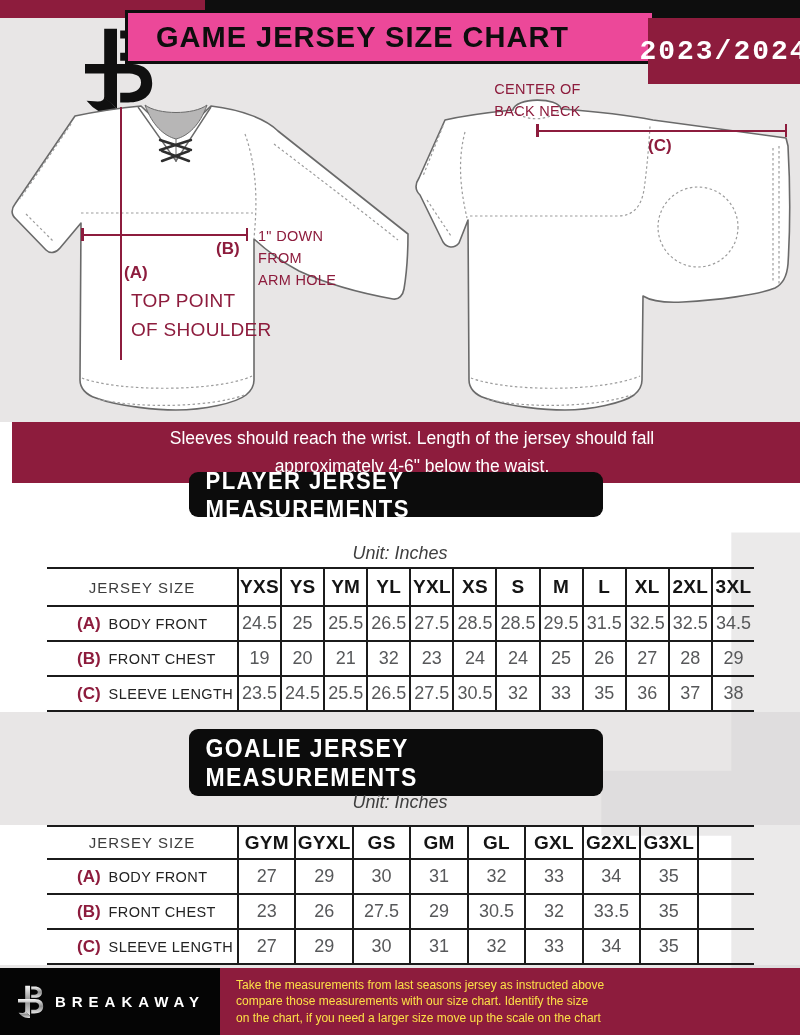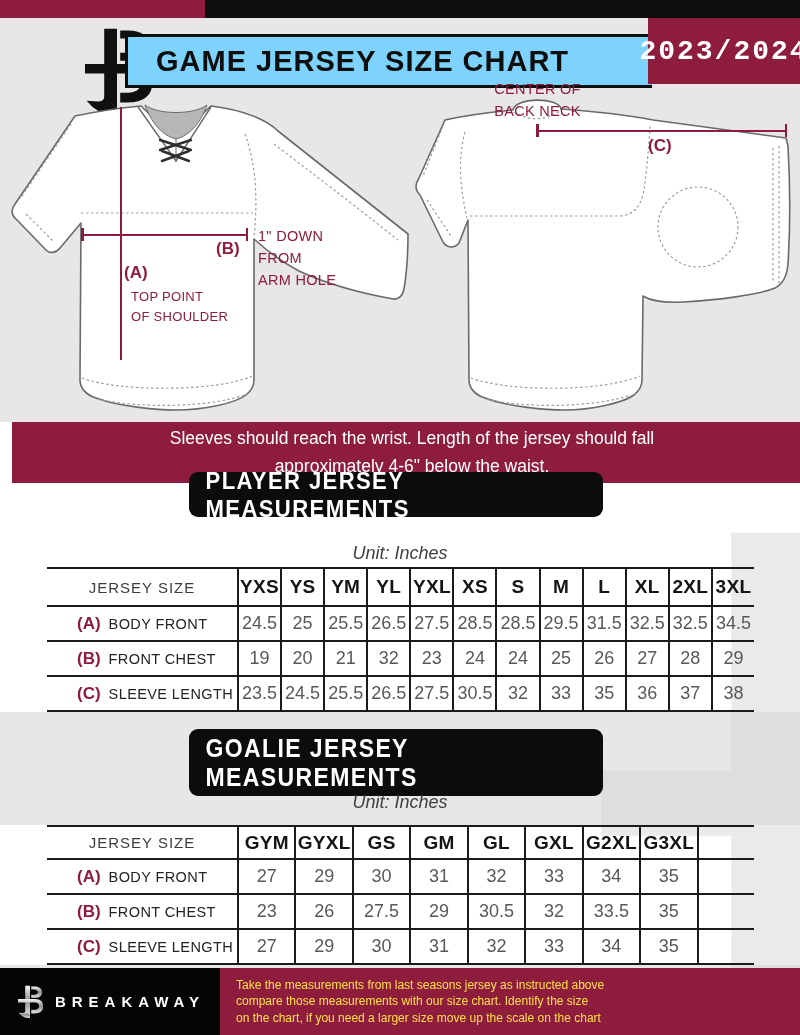--- a/index.html
+++ b/index.html
@@ -19,21 +19,21 @@
   .band-graymid{top:712px;height:113px;background:var(--bggray);z-index:1;}
   .band-grayfoot{top:965px;height:3px;background:var(--bggray);z-index:1;}
 
   
   .watermark{position:absolute;left:538px;top:500px;width:560px;height:650px;opacity:.5;z-index:2;}
 
   
   .top-strip-maroon{position:absolute;left:0;top:0;width:205px;height:18px;background:var(--maroon);z-index:3;}
   .top-strip-black{position:absolute;left:205px;top:0;width:595px;height:18px;background:var(--ink);z-index:3;}
   .brand-logo-top{position:absolute;left:76px;top:24px;width:82px;height:96px;z-index:4;}
-  .title-box{position:absolute;left:125px;top:34px;width:527px;height:54px;background:#7dd3fc;
+  .title-box{position:absolute;left:125px;top:10px;width:527px;height:54px;background:#ec4899;
     border:3px solid var(--ink);border-right:none;display:flex;align-items:center;padding-left:28px;z-index:4;}
   .title-box .title{font-size:29px;font-weight:800;letter-spacing:1px;color:var(--ink);}
   .season-box{position:absolute;left:648px;top:18px;width:152px;height:66px;background:var(--maroon);
     display:flex;align-items:center;justify-content:center;z-index:5;}
   .season-box .season{font-family:Liberation Mono, monospace;font-weight:bold;
     font-size:28px;letter-spacing:2px;color:#fff;}
 
   
   .jersey-svg{position:absolute;z-index:4;}
   .front-svg{left:8px;top:92px;}
@@ -176,21 +176,21 @@
 
   <div class="mline" style="left:119.5px;top:107px;width:2.5px;height:253px"></div>
   <div class="mline" style="left:81px;top:233.5px;width:167px;height:2.5px"></div>
   <div class="mline" style="left:81px;top:228px;width:2.5px;height:13px"></div>
   <div class="mline" style="left:245.5px;top:228px;width:2.5px;height:13px"></div>
   <div class="mline" style="left:536px;top:129.5px;width:251px;height:2.5px"></div>
   <div class="mline" style="left:536px;top:124px;width:2.5px;height:13px"></div>
   <div class="mline" style="left:784.5px;top:124px;width:2.5px;height:13px"></div>
 
   <div class="mlabel" style="left:124px;top:263px">(A)</div>
-  <div class="mdesc" style="left:131px;top:287px;font-size:13px">TOP POINT
+  <div class="mdesc" style="left:131px;top:287px;font-size:19px">TOP POINT
 OF SHOULDER</div>
   <div class="mlabel" style="left:216px;top:239px">(B)</div>
   <div class="mdesc" style="left:258px;top:226px">1" DOWN
 FROM
 ARM HOLE</div>
   <div class="mlabel" style="left:648px;top:136px">(C)</div>
   <div class="mdesc" style="left:470px;top:79px;width:135px;text-align:center">CENTER OF
 BACK NECK</div>
 
   <div class="notice-banner">

